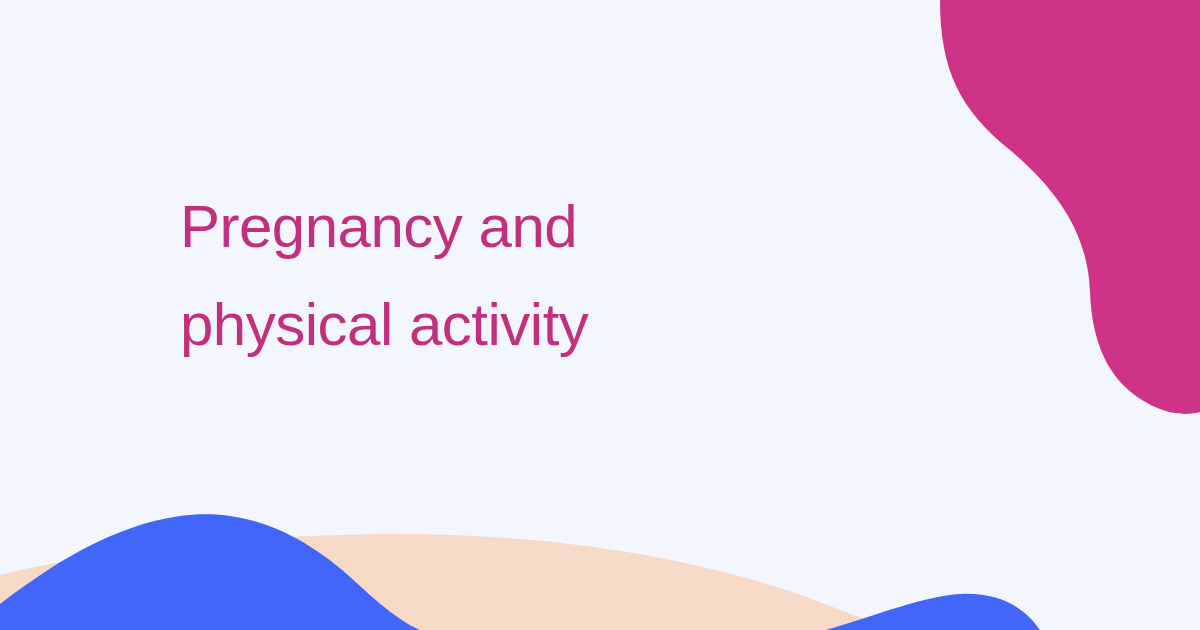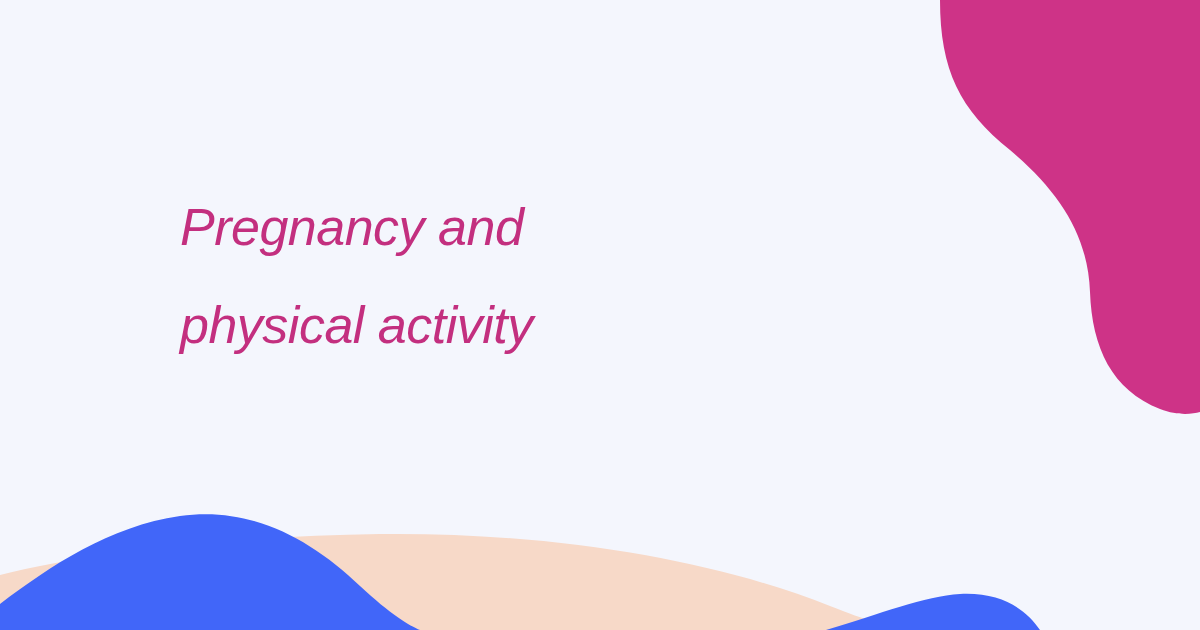--- a/index.html
+++ b/index.html
@@ -30,27 +30,26 @@
   #title-block {
     position: absolute;
     left: 180px;
     top: 178px;
     width: 660px;
     z-index: 2;
   }
   #card-title {
     margin: 0;
     font-family: "Liberation Sans", sans-serif;
-    font-size: 52px;
+    font-size: 60px;
     line-height: 98px;
     font-weight: 400;
     letter-spacing: -0.5px;
     color: #C32F7F;
     white-space: pre-line;
-    font-style: italic;
   }
 </style>
 </head>
 <body>
 
 <div id="social-card" style="background: rgb(244, 246, 253);">
 
   <svg id="decor-layer" viewBox="0 0 1200 630" preserveAspectRatio="none">
 
     <path d="M 940 0

